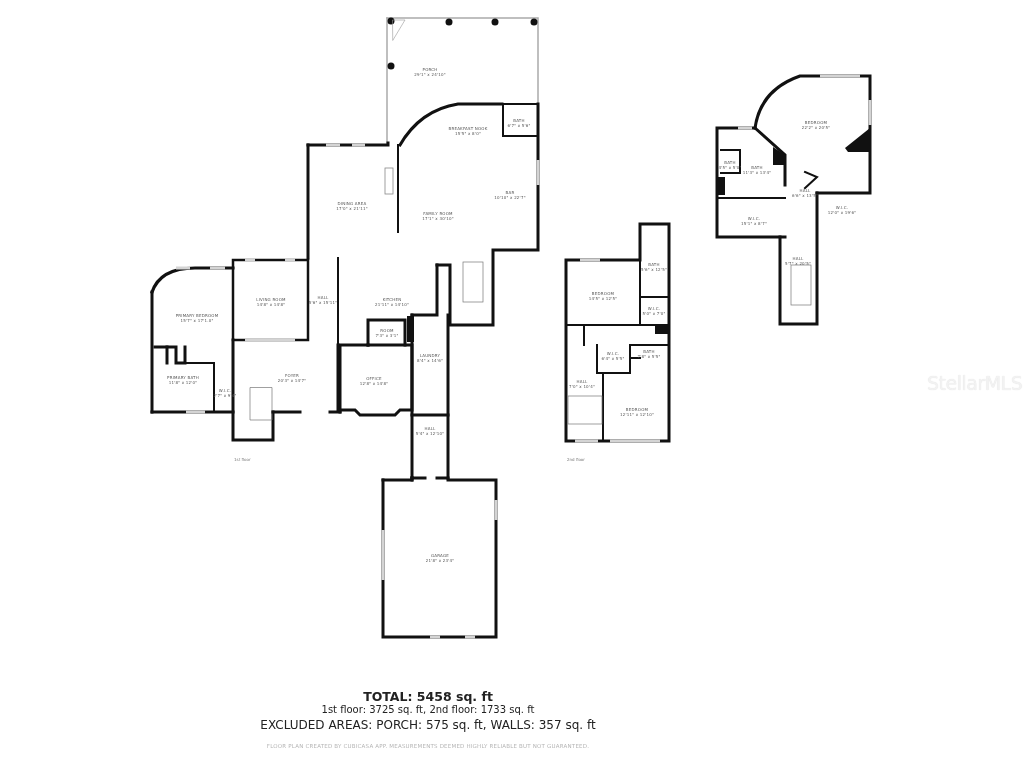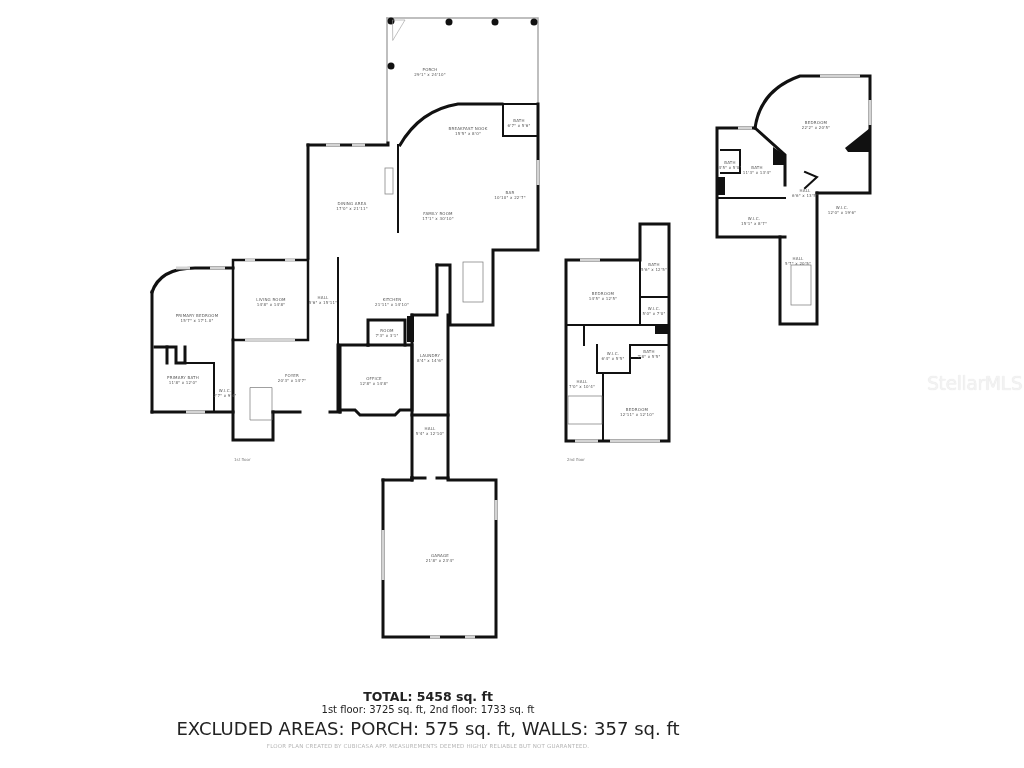--- a/index.html
+++ b/index.html
@@ -5,21 +5,21 @@
   html, body { margin:0; padding:0; background:#ffffff; }
   body { width:1024px; height:768px; position:relative; overflow:hidden; font-family:"DejaVu Sans", sans-serif; }
   #plan { position:absolute; left:0; top:0; width:1024px; height:768px; }
   .room-label { position:absolute; text-align:center; color:#555; font-size:4px; line-height:5px; transform:translate(-50%,-50%); white-space:nowrap; letter-spacing:0.2px; }
   .room-label .nm { display:block; text-transform:uppercase; }
   .room-label .dm { display:block; }
   .floor-label { position:absolute; font-size:4px; color:#777; }
   .summary { position:absolute; left:0; width:856px; text-align:center; color:#222; font-family:"DejaVu Sans", sans-serif; }
   .total { top:689px; font-size:12.5px; font-weight:bold; }
   .line1 { top:704px; font-size:10px; }
-  .line2 { top:718px; font-size:18px; }
+  .line2 { top:718px; font-size:12px; }
   .disclaimer { top:743px; font-size:5.5px; color:#b5b5b5; letter-spacing:0.2px; }
   .watermark { position:absolute; left:927px; top:372px; font-size:19px; color:#f2f2f2; font-family:"DejaVu Sans", sans-serif; letter-spacing:-0.5px; text-shadow:0 0 1px #dedede; }
 </style>
 </head>
 <body>
 
 <svg id="plan" viewBox="0 0 1024 768" xmlns="http://www.w3.org/2000/svg">
   <g fill="none" stroke="#111" stroke-width="3" stroke-linecap="square">
 
     <g stroke-width="1.5" stroke="#aaa">

